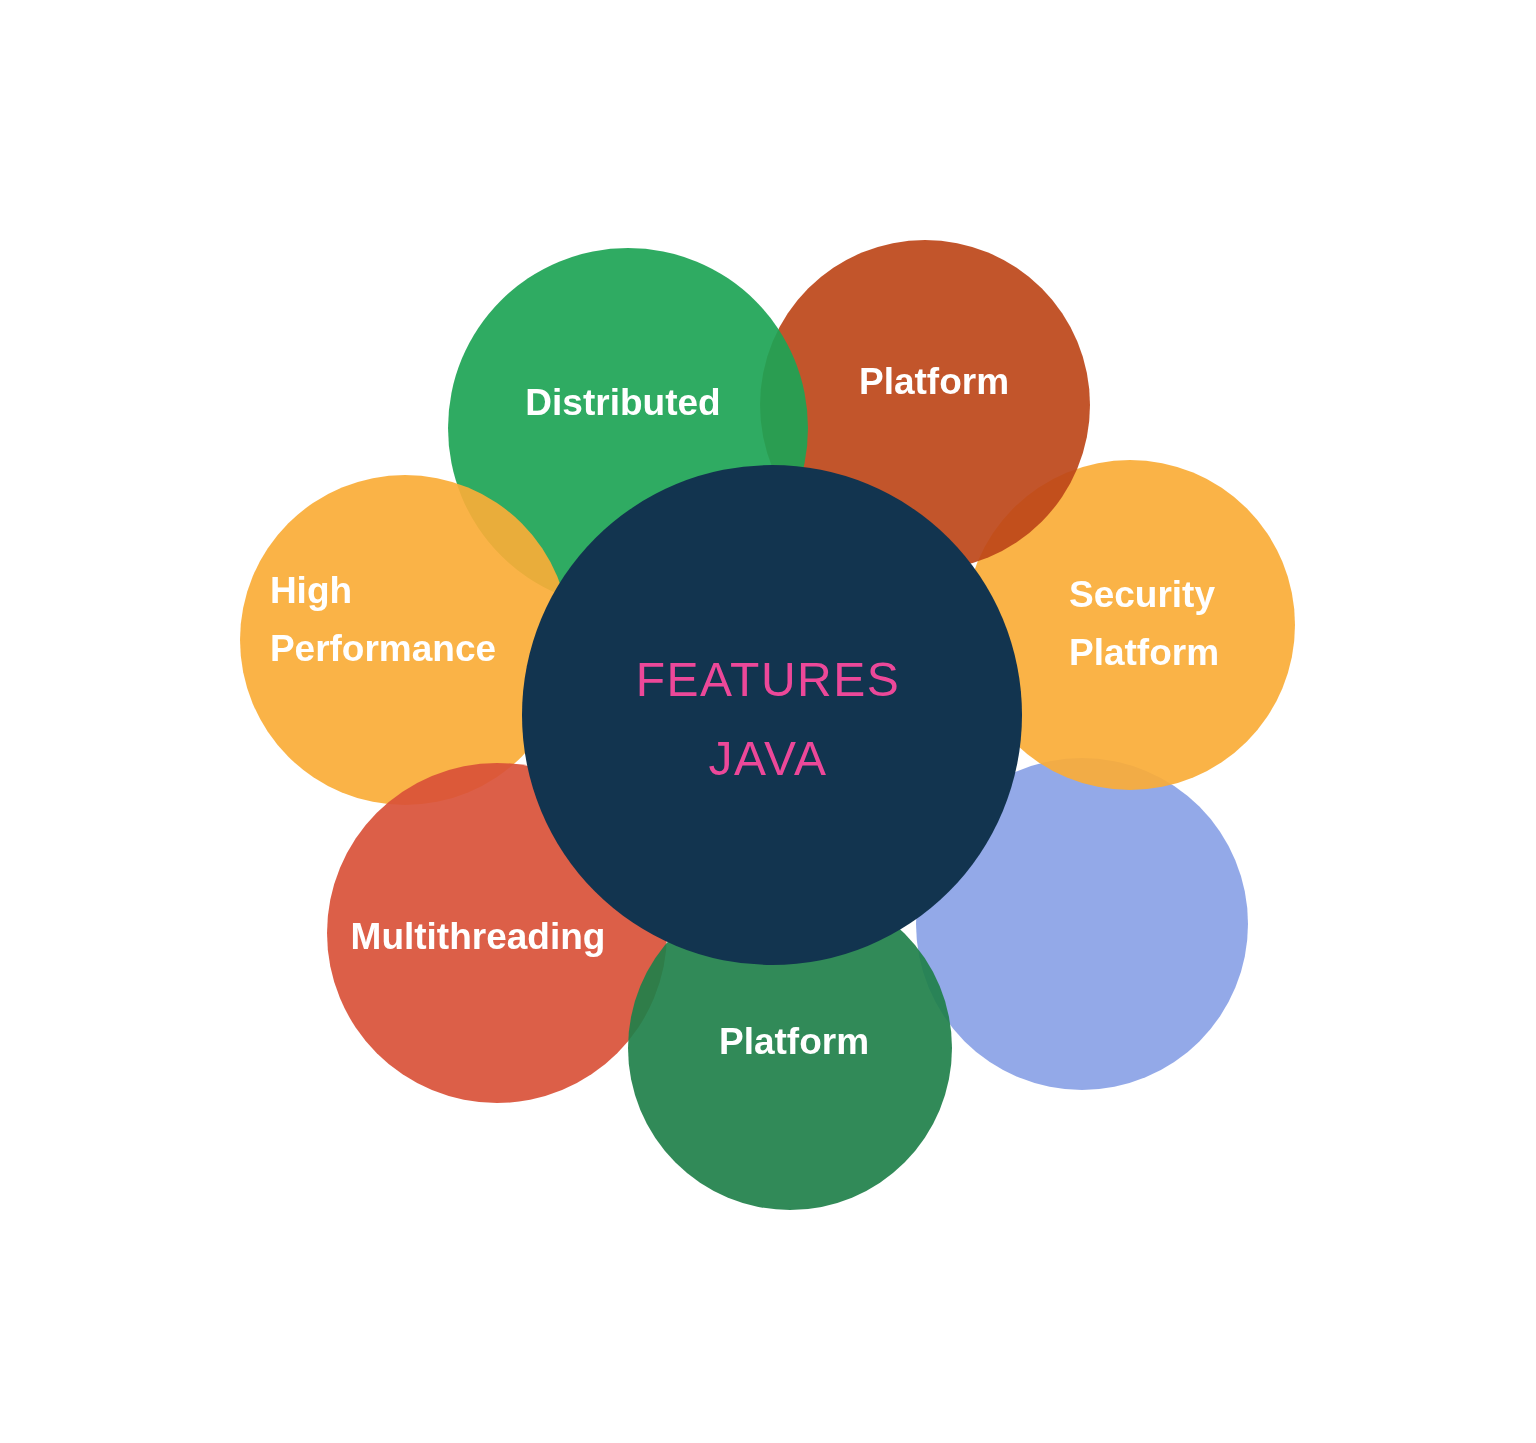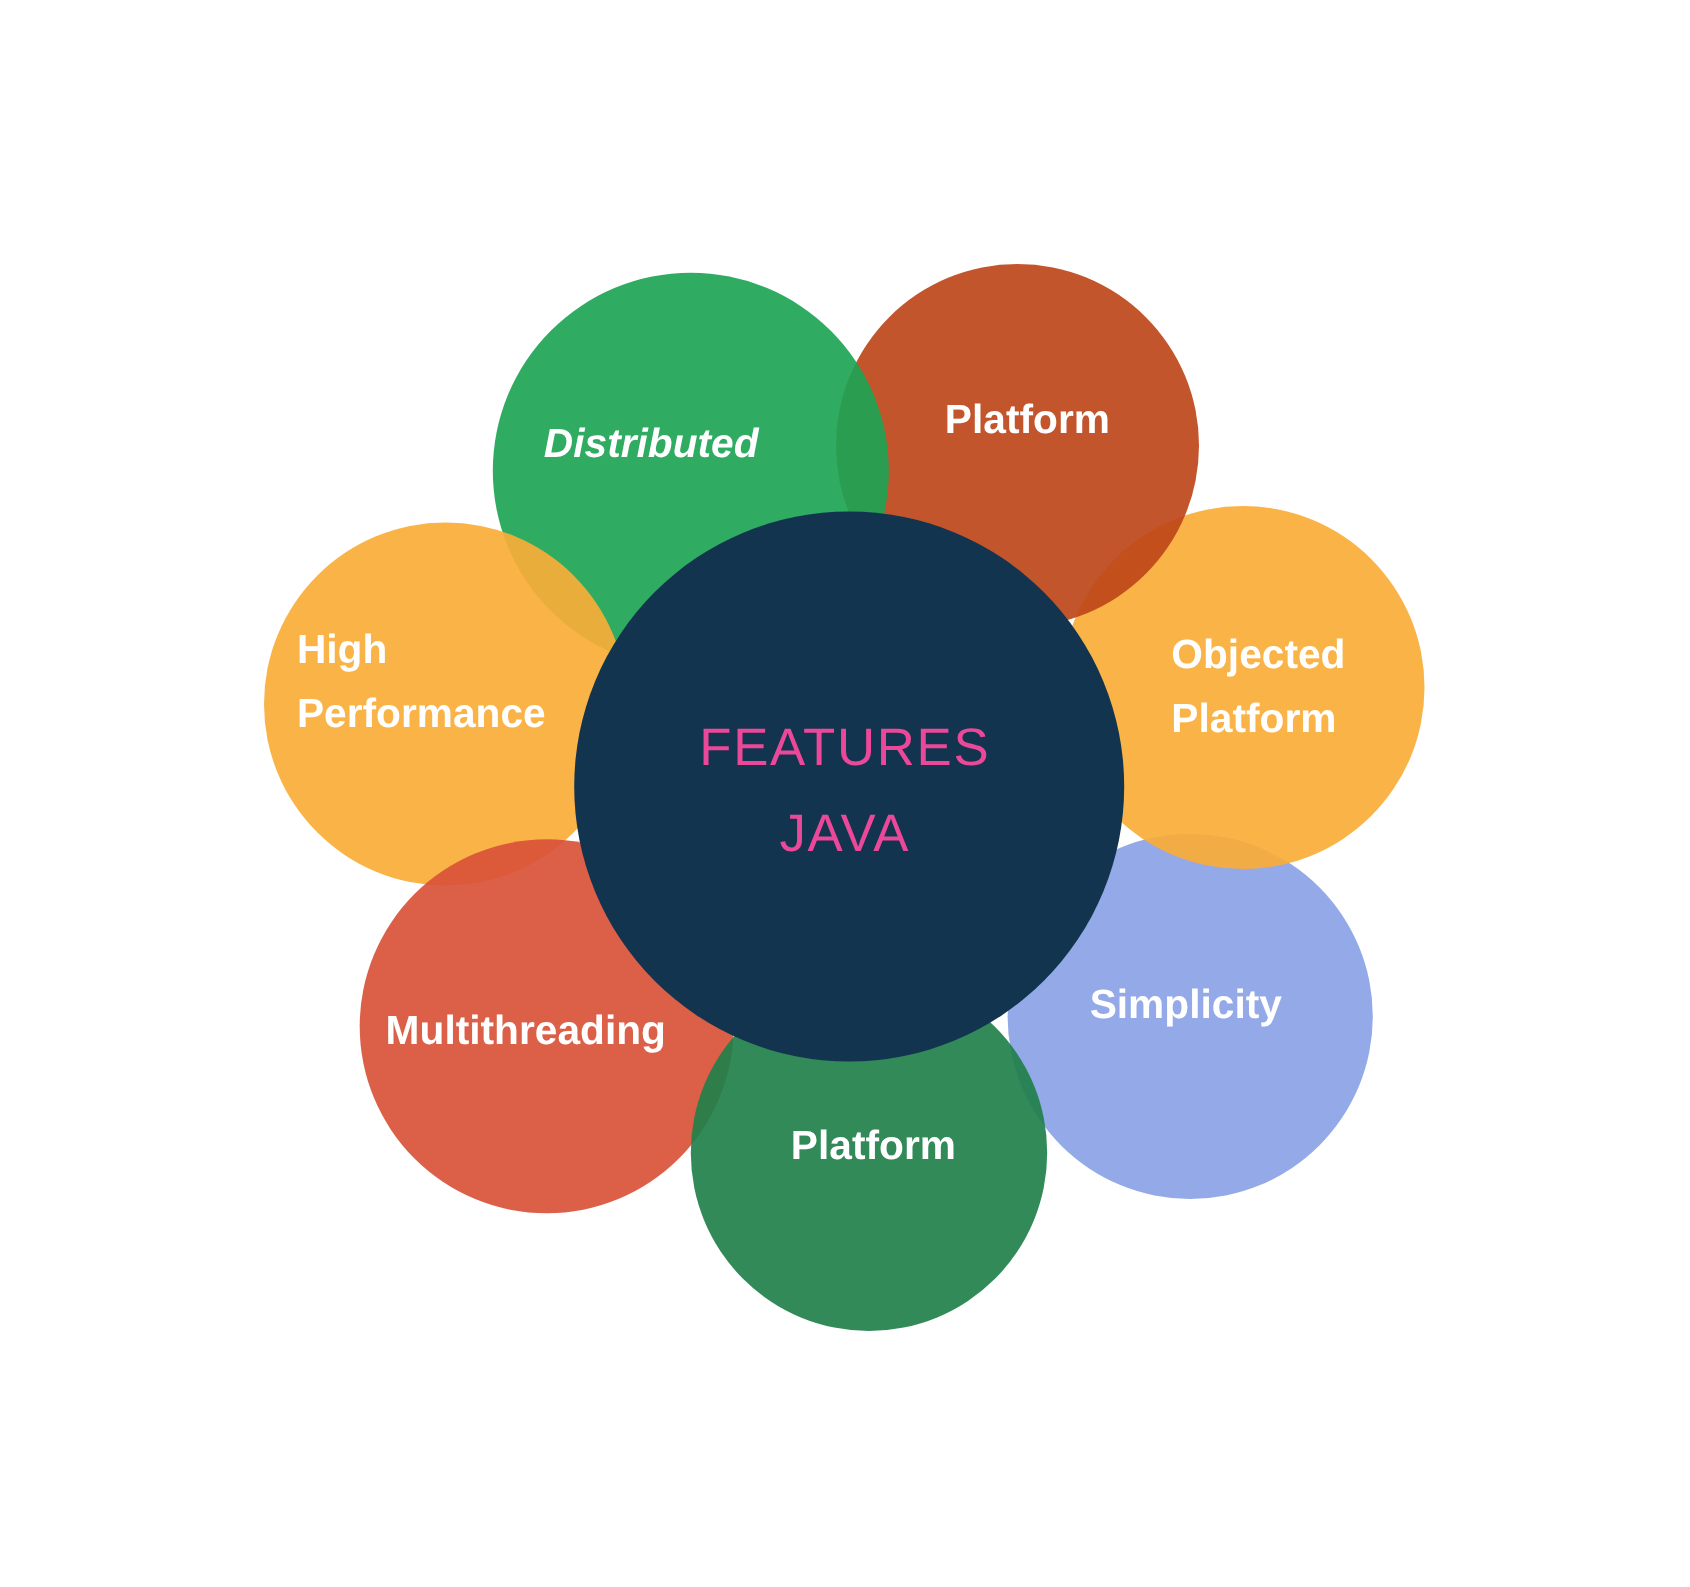--- a/index.html
+++ b/index.html
@@ -34,21 +34,21 @@
     transform: translate(-50%, -50%);
     z-index: 20;
     color: #ffffff;
     font-weight: 700;
     font-size: 37px;
     line-height: 58px;
     white-space: nowrap;
   }
   .label span { display: block; }
 
-  .l-distributed    { left: 592px;  top: 403px; font-style: italic; }
+  .l-distributed    { left: 623px;  top: 403px; }
   .l-platform       { left: 934px;  top: 382px; }
   .l-objected       { left: 1144px; top: 624px; }
   .l-simplicity     { left: 1078px; top: 913px; }
   .l-security       { left: 794px;  top: 1042px; }
   .l-multithreading { left: 478px;  top: 937px; }
   .l-highperf       { left: 383px;  top: 620px; }
 
   .core-label {
     position: absolute;
     left: 768px;
@@ -80,25 +80,22 @@
 
   <div class="core" style="background: rgb(18, 52, 79);"></div>
 
   <div class="label l-distributed">
     <span>Distributed</span>
   </div>
   <div class="label l-platform">
     <span>Platform</span>
   </div>
   <div class="label l-objected">
-    <span>Objected</span>
+    <span>Security</span>
     <span>Platform</span>
-  </div>
-  <div class="label l-simplicity">
-    <span>Simplicity</span>
   </div>
   <div class="label l-security">
     <span>Platform</span>
   </div>
   <div class="label l-multithreading">
     <span>Multithreading</span>
   </div>
   <div class="label l-highperf">
     <span>High</span>
     <span>Performance</span>

